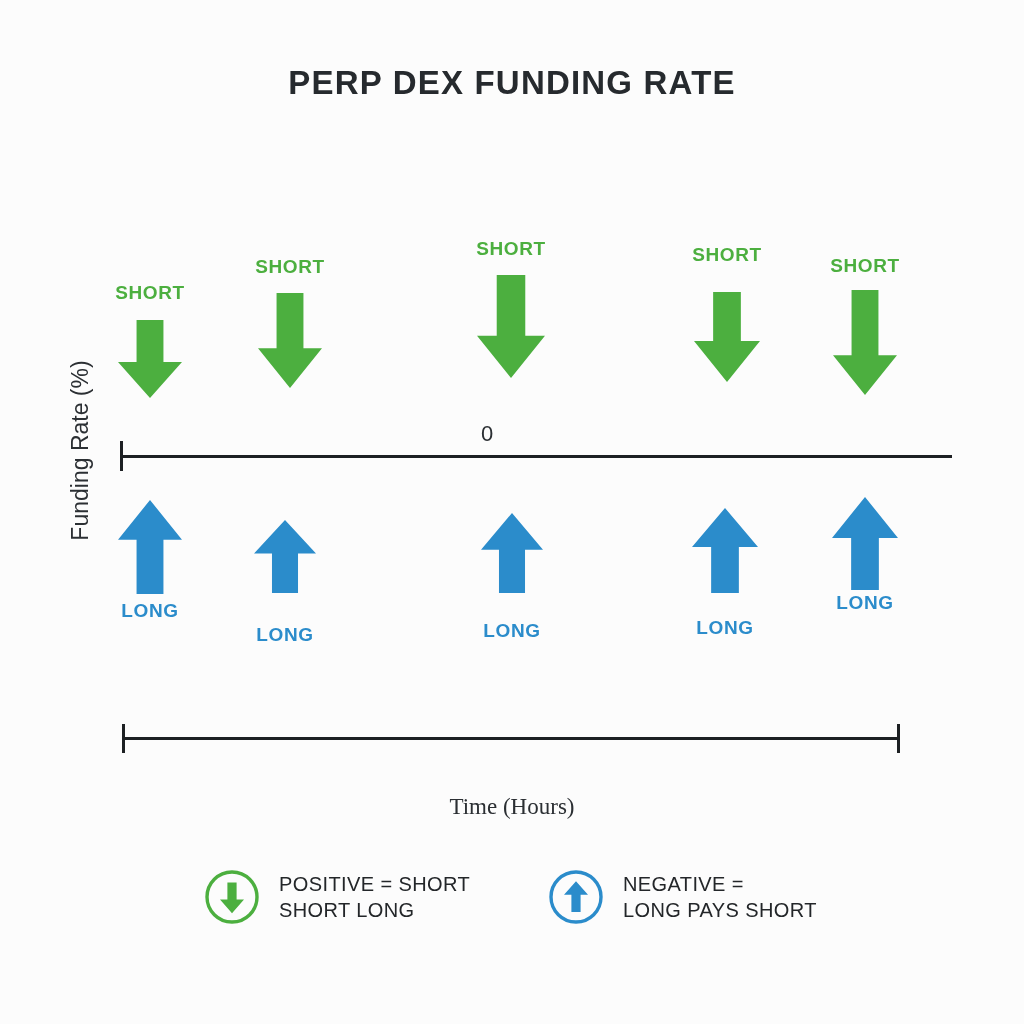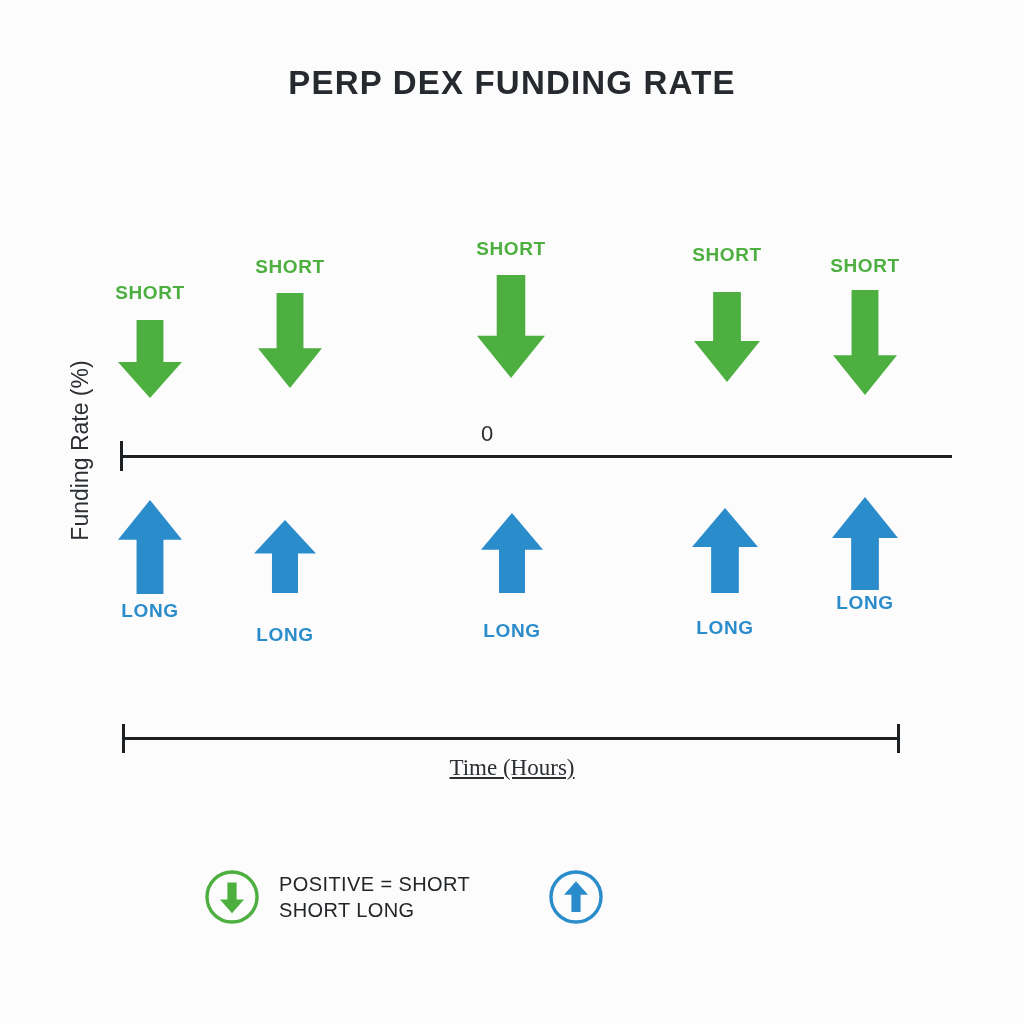--- a/index.html
+++ b/index.html
@@ -113,27 +113,26 @@
     top: -13px;
     width: 3px;
     height: 29px;
     background: #1d2023;
   }
   #time-cap-left  { left: 0; }
   #time-cap-right { right: 0; }
   #time-label {
     position: absolute;
     left: 0;
-    top: 755px;
+    top: 794px;
     width: 1024px;
     text-align: center;
     font-size: 23px;
     color: #2b2f33;
     font-family: "Liberation Serif", serif;
-    text-decoration: underline;
   }
 
   
   #legend {
     position: absolute;
     left: 0;
     top: 868px;
     width: 1024px;
     height: 100px;
   }
@@ -256,16 +255,18 @@
       </svg>
       <div class="legend-text">POSITIVE = SHORT
 SHORT LONG</div>
     </div>
 
     <div class="legend-item" id="legend-item-negative">
       <svg class="legend-icon" viewBox="0 0 58 58">
         <circle cx="29" cy="29" r="25" fill="none" stroke="#2b8ccb" stroke-width="3.4"></circle>
         <path d="M29 13.2 L41 26.8 h-7.4 v17.1 h-9.2 V26.8 H17 Z" fill="#2b8ccb"></path>
       </svg>
+      <div class="legend-text">NEGATIVE =
+LONG PAYS SHORT</div>
     </div>
 
   </div>
 </div>
 
 </body></html>

